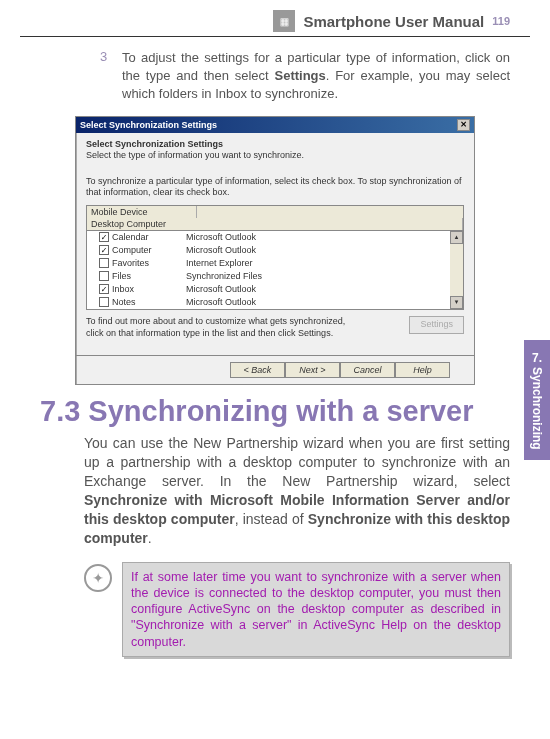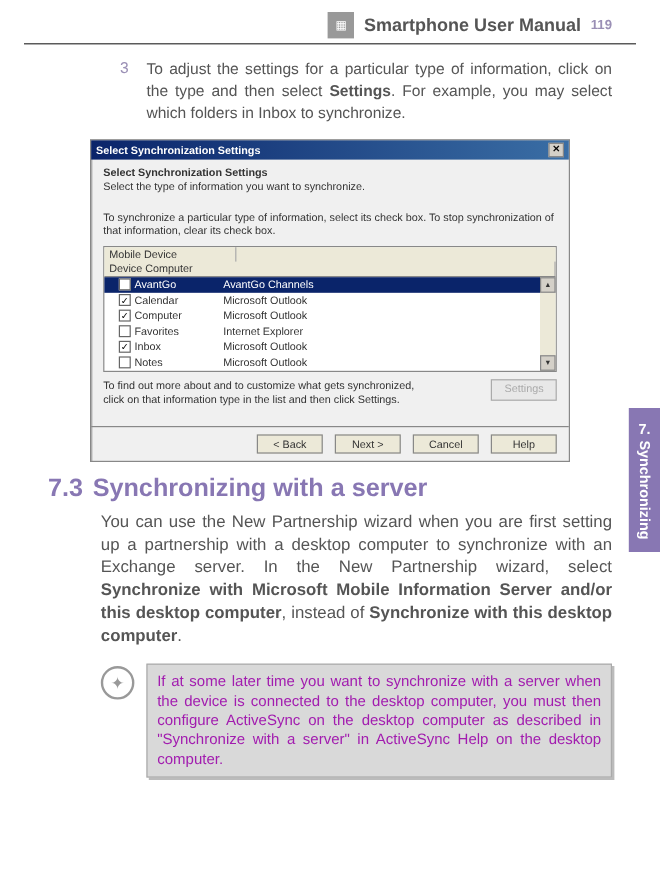--- a/index.html
+++ b/index.html
@@ -174,24 +174,24 @@
     }
     .dialog-settings-btn {
       padding: 2px 10px;
       background: #e8e8e8;
       border: 1px solid #aaa;
       color: #aaa;
       align-self: flex-start;
     }
     .dialog-footer {
       border-top: 1px solid #888;
-      padding: 6px 10px;
+      padding: 6px 24px;
       display: flex;
       justify-content: flex-end;
-      gap: 10px;
+      font-style: italic;
     }
     .dlg-button {
       padding: 2px 0;
       width: 55px;
       text-align: center;
       background: #ece9d8;
       border: 1px solid #888;
       font-size: 9px;
     }
     .side-tab {
@@ -208,21 +208,21 @@
       align-items: center;
       justify-content: center;
       font-size: 12px;
       font-weight: bold;
     }
     .side-tab .chapnum {
       writing-mode: horizontal-tb;
       margin-bottom: 2px;
     }
     .section-heading {
-      font-size: 21px;
+      font-size: 29px;
       font-weight: bold;
       color: #8877b3;
       display: flex;
       gap: 8px;
     }
     .section-body {
       margin-top: 6px;
       margin-left: 44px;
       font-size: 14px;
       color: #555;
@@ -283,42 +283,42 @@
       <span>Select Synchronization Settings</span>
       <div class="dialog-close">✕</div>
     </div>
     <div class="dialog-body">
       <div class="dialog-subtitle">Select Synchronization Settings</div>
       <div class="dialog-subdesc">Select the type of information you want to synchronize.</div>
       <div class="dialog-desc">To synchronize a particular type of information, select its check box. To stop synchronization of that information, clear its check box.</div>
       <div class="dialog-table">
         <div class="dialog-table-head">
           <div class="col-mobile">Mobile Device</div>
-          <div class="col-desktop">Device Computer</div>
+          <div class="col-desktop">Desktop Computer</div>
         </div>
         <div class="dialog-table-body" id="table-body">
-          <div class="dialog-row selected">
-              <div class="row-check"></div>
-              <div class="row-label">AvantGo</div>
-              <div class="row-desktop">AvantGo Channels</div>
-            </div>
             <div class="dialog-row">
               <div class="row-check">✓</div>
               <div class="row-label">Calendar</div>
               <div class="row-desktop">Microsoft Outlook</div>
             </div>
             <div class="dialog-row">
               <div class="row-check">✓</div>
               <div class="row-label">Computer</div>
               <div class="row-desktop">Microsoft Outlook</div>
             </div>
             <div class="dialog-row">
               <div class="row-check"></div>
               <div class="row-label">Favorites</div>
               <div class="row-desktop">Internet Explorer</div>
+            </div>
+            <div class="dialog-row">
+              <div class="row-check"></div>
+              <div class="row-label">Files</div>
+              <div class="row-desktop">Synchronized Files</div>
             </div>
             <div class="dialog-row">
               <div class="row-check">✓</div>
               <div class="row-label">Inbox</div>
               <div class="row-desktop">Microsoft Outlook</div>
             </div>
             <div class="dialog-row">
               <div class="row-check"></div>
               <div class="row-label">Notes</div>
               <div class="row-desktop">Microsoft Outlook</div>

